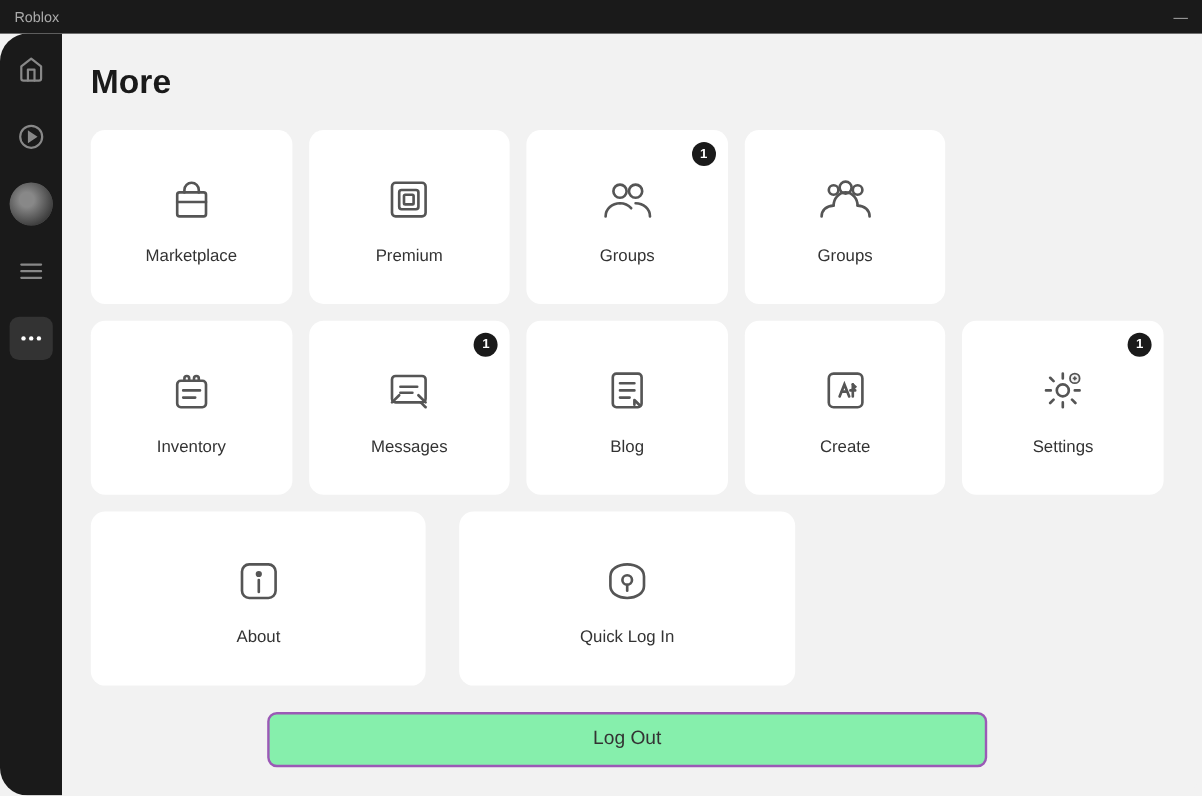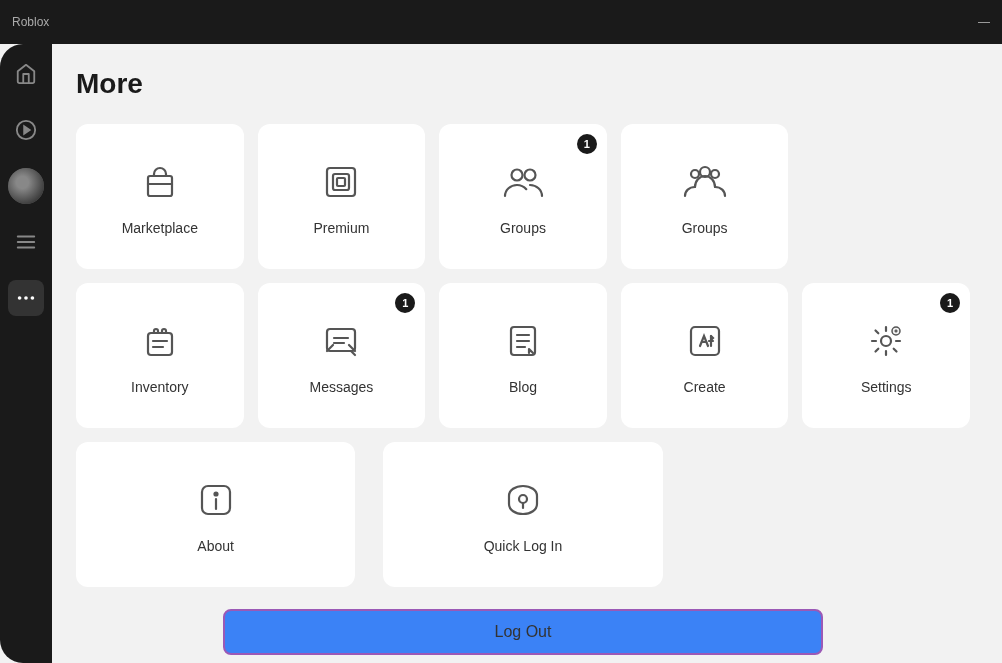--- a/index.html
+++ b/index.html
@@ -9,21 +9,21 @@
       width: 1002px;
       height: 663px;
       overflow: hidden;
       display: flex;
       flex-direction: column;
     }
     .titlebar {
       background: #1a1a1a;
       color: #ccc;
       font-size: 12px;
-      height: 44px;
+      height: 28px;
       display: flex;
       align-items: center;
       padding: 0 12px;
       justify-content: space-between;
       flex-shrink: 0;
     }
     .titlebar-title { font-size: 12px; color: #aaa; }
     .titlebar-controls { display: flex; gap: 8px; }
     .titlebar-btn { color: #aaa; font-size: 12px; background: none; border: none; cursor: pointer; }
     .app-body {
@@ -138,21 +138,21 @@
       justify-content: center;
       font-weight: 700;
     }
     .logout-section {
       display: flex;
       justify-content: center;
       padding: 8px 0 16px;
     }
     .logout-btn {
       border: 2px solid #9b59b6;
-      background: #3b82f6;
+      background: #86efac;
       color: #333;
       border-radius: 8px;
       padding: 12px 80px;
       font-size: 16px;
       cursor: pointer;
       font-weight: 500;
       width: 600px;
       text-align: center;
     }
   </style>

